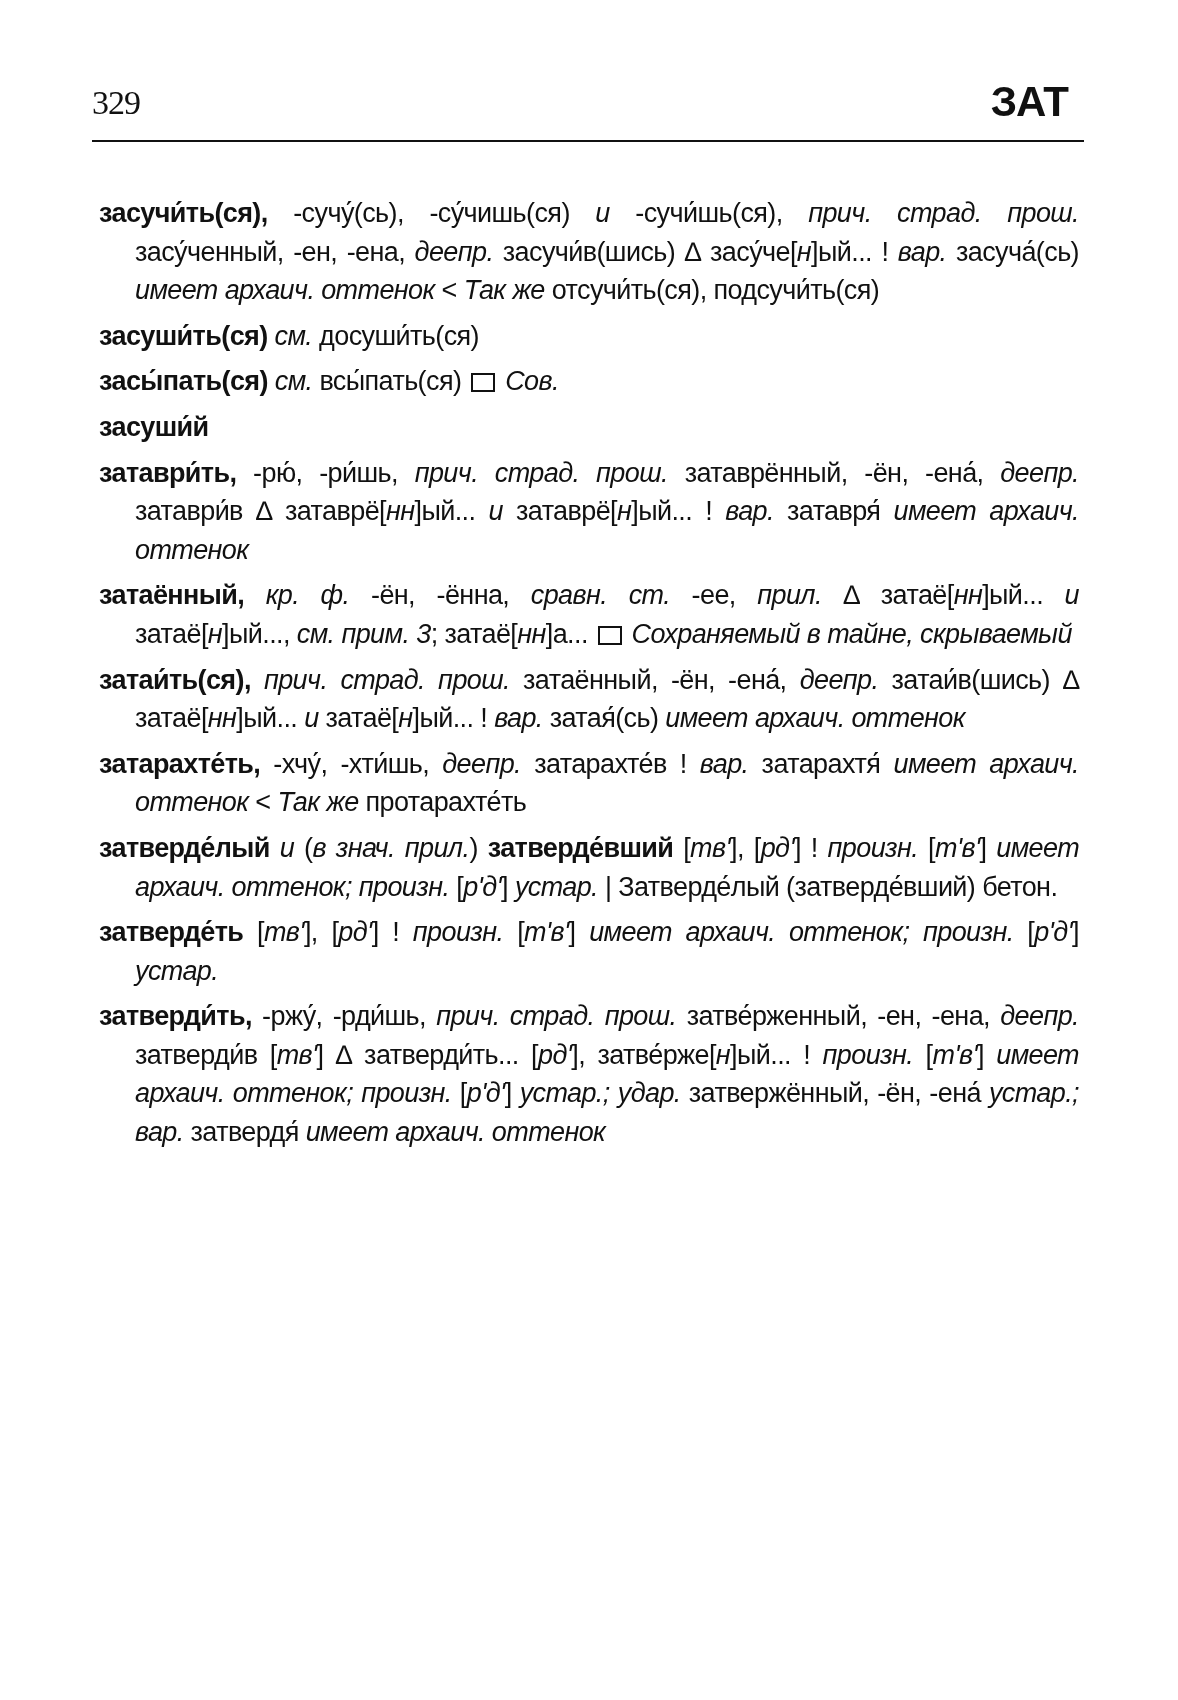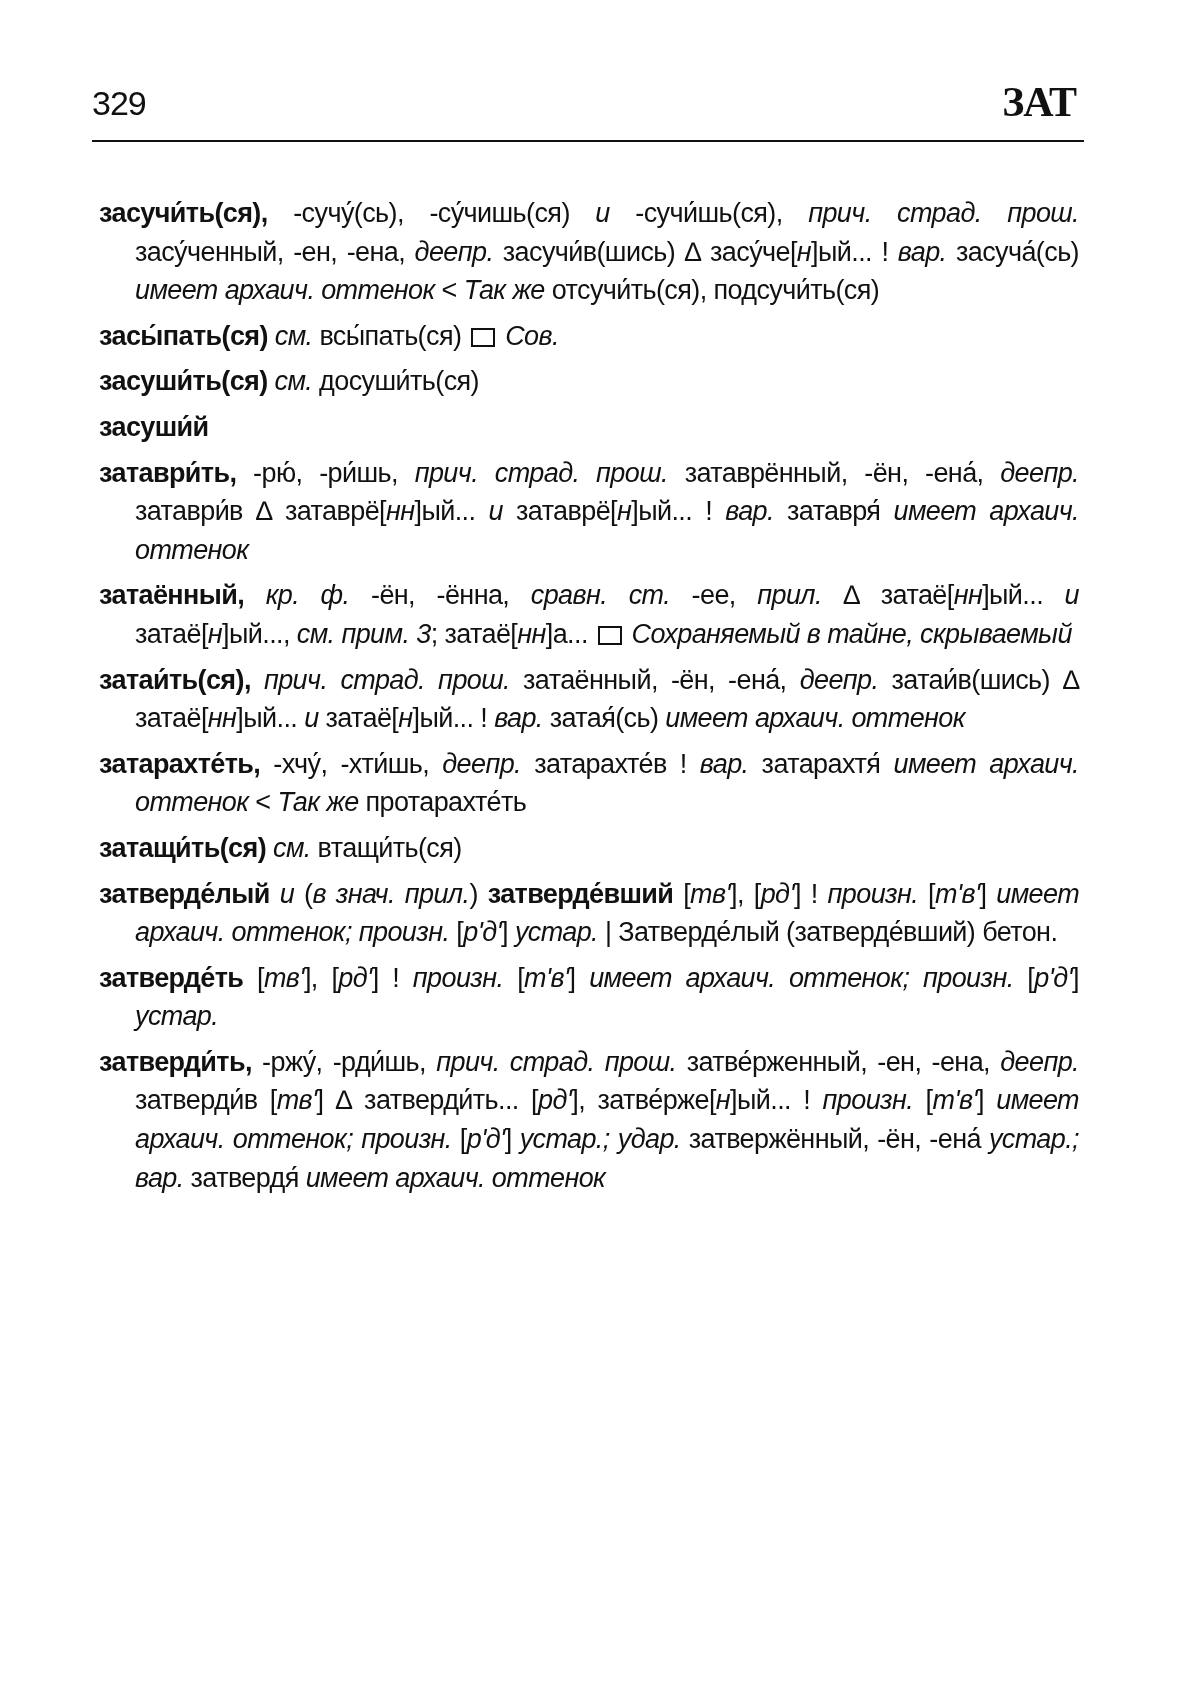--- a/index.html
+++ b/index.html
@@ -6,25 +6,25 @@
     body {
       width: 1178px; height: 1700px; position: relative; overflow: hidden;
       font-family: "Liberation Sans", sans-serif;
       color: #111111;
     }
     .page-header {
       position: absolute; left: 92px; top: 78px; width: 992px; height: 60px;
     }
     .page-number {
       position: absolute; left: 0; top: 6px;
-      font-family: Liberation Sans, sans-serif; font-size: 34px; letter-spacing: -1px;
+      font-family: Liberation Serif, serif; font-size: 34px; letter-spacing: -1px;
     }
     .running-head {
-      position: absolute; right: 8px; top: 0;
-      font-family: Liberation Serif, serif; font-weight: bold; font-size: 42px; letter-spacing: -1px;
+      position: absolute; right: 16px; top: 0;
+      font-family: Liberation Sans, sans-serif; font-weight: bold; font-size: 42px; letter-spacing: -1px;
     }
     .header-rule {
       position: absolute; left: 92px; top: 140px; width: 992px; height: 2px; background: #111;
     }
     .entries {
       position: absolute; left: 92px; top: 187px; width: 994px;
       font-size: 27px; line-height: 38.6px;
       letter-spacing: -0.6px;
     }
     .entry {
@@ -44,24 +44,23 @@
 <body>
 
 <div class="page-header">
   <span class="page-number">329</span>
   <span class="running-head">ЗАТ</span>
 </div>
 <div class="header-rule"></div>
 
 <div class="entries" id="entries">
     <p class="entry"><span class="seg-b">засучи́ть(ся),</span><span class="seg-r"> -сучу́(сь), -су́чишь(ся) </span><span class="seg-i">и</span><span class="seg-r"> -сучи́шь(ся), </span><span class="seg-i">прич. страд. прош.</span><span class="seg-r"> засу́ченный, -ен, -ена, </span><span class="seg-i">деепр.</span><span class="seg-r"> засучи́в(шись) ∆ засу́че[</span><span class="seg-i">н</span><span class="seg-r">]ый... ! </span><span class="seg-i">вар.</span><span class="seg-r"> засуча́(сь) </span><span class="seg-i">имеет архаич. оттенок</span><span class="seg-r"> &lt; </span><span class="seg-i">Так же</span><span class="seg-r"> отсучи́ть(ся), подсучи́ть(ся)</span></p>
+    <p class="entry"><span class="seg-b">засуши́ть(ся)</span><span class="seg-r"> </span><span class="seg-i">см.</span><span class="seg-r"> досуши́ть(ся)</span></p>
     <p class="entry"><span class="seg-b">засы́пать(ся)</span><span class="seg-r"> </span><span class="seg-i">см.</span><span class="seg-r"> всы́пать(ся) </span><span class="box-icon"></span><span class="seg-r"> </span><span class="seg-i">Сов.</span></p>
-    <p class="entry"><span class="seg-b">засуши́ть(ся)</span><span class="seg-r"> </span><span class="seg-i">см.</span><span class="seg-r"> досуши́ть(ся)</span></p>
     <p class="entry"><span class="seg-b">засуши́й</span></p>
     <p class="entry"><span class="seg-b">затаври́ть,</span><span class="seg-r"> -рю́, -ри́шь, </span><span class="seg-i">прич. страд. прош.</span><span class="seg-r"> затаврённый, -ён, -ена́, </span><span class="seg-i">деепр.</span><span class="seg-r"> затаври́в ∆ затаврё[</span><span class="seg-i">нн</span><span class="seg-r">]ый... </span><span class="seg-i">и</span><span class="seg-r"> затаврё[</span><span class="seg-i">н</span><span class="seg-r">]ый... ! </span><span class="seg-i">вар.</span><span class="seg-r"> затавря́ </span><span class="seg-i">имеет архаич. оттенок</span></p>
     <p class="entry"><span class="seg-b">затаённый,</span><span class="seg-r"> </span><span class="seg-i">кр. ф.</span><span class="seg-r"> -ён, -ённа, </span><span class="seg-i">сравн. ст.</span><span class="seg-r"> -ее, </span><span class="seg-i">прил.</span><span class="seg-r"> ∆ затаё[</span><span class="seg-i">нн</span><span class="seg-r">]ый... </span><span class="seg-i">и</span><span class="seg-r"> затаё[</span><span class="seg-i">н</span><span class="seg-r">]ый..., </span><span class="seg-i">см. прим. 3</span><span class="seg-r">; затаё[</span><span class="seg-i">нн</span><span class="seg-r">]а... </span><span class="box-icon"></span><span class="seg-r"> </span><span class="seg-i">Сохраняемый в тайне, скрываемый</span></p>
     <p class="entry"><span class="seg-b">затаи́ть(ся),</span><span class="seg-r"> </span><span class="seg-i">прич. страд. прош.</span><span class="seg-r"> затаённый, -ён, -ена́, </span><span class="seg-i">деепр.</span><span class="seg-r"> затаи́в(шись) ∆ затаё[</span><span class="seg-i">нн</span><span class="seg-r">]ый... </span><span class="seg-i">и</span><span class="seg-r"> затаё[</span><span class="seg-i">н</span><span class="seg-r">]ый... ! </span><span class="seg-i">вар.</span><span class="seg-r"> затая́(сь) </span><span class="seg-i">имеет архаич. оттенок</span></p>
     <p class="entry"><span class="seg-b">затарахте́ть,</span><span class="seg-r"> -хчу́, -хти́шь, </span><span class="seg-i">деепр.</span><span class="seg-r"> затарахте́в ! </span><span class="seg-i">вар.</span><span class="seg-r"> затарахтя́ </span><span class="seg-i">имеет архаич. оттенок</span><span class="seg-r"> &lt; </span><span class="seg-i">Так же</span><span class="seg-r"> протарахте́ть</span></p>
-    <p class="entry"><span class="seg-b">затащи́ть(ся)</span><span class="seg-r"> </span><span class="seg-i">см.</span><span class="seg-r"> втащи́ть(ся)</span></p>
     <p class="entry"><span class="seg-b">затверде́лый</span><span class="seg-r"> </span><span class="seg-i">и</span><span class="seg-r"> (</span><span class="seg-i">в знач. прил.</span><span class="seg-r">) </span><span class="seg-b">затверде́вший</span><span class="seg-r"> [</span><span class="seg-i">твʹ</span><span class="seg-r">], [</span><span class="seg-i">рдʹ</span><span class="seg-r">] ! </span><span class="seg-i">произн.</span><span class="seg-r"> [</span><span class="seg-i">тʹвʹ</span><span class="seg-r">] </span><span class="seg-i">имеет архаич. оттенок; произн.</span><span class="seg-r"> [</span><span class="seg-i">рʹдʹ</span><span class="seg-r">] </span><span class="seg-i">устар.</span><span class="seg-r"> | Затверде́лый (затверде́вший) бетон.</span></p>
     <p class="entry"><span class="seg-b">затверде́ть</span><span class="seg-r"> [</span><span class="seg-i">твʹ</span><span class="seg-r">], [</span><span class="seg-i">рдʹ</span><span class="seg-r">] ! </span><span class="seg-i">произн.</span><span class="seg-r"> [</span><span class="seg-i">тʹвʹ</span><span class="seg-r">] </span><span class="seg-i">имеет архаич. оттенок; произн.</span><span class="seg-r"> [</span><span class="seg-i">рʹдʹ</span><span class="seg-r">] </span><span class="seg-i">устар.</span></p>
     <p class="entry"><span class="seg-b">затверди́ть,</span><span class="seg-r"> -ржу́, -рди́шь, </span><span class="seg-i">прич. страд. прош.</span><span class="seg-r"> затве́рженный, -ен, -ена, </span><span class="seg-i">деепр.</span><span class="seg-r"> затверди́в [</span><span class="seg-i">твʹ</span><span class="seg-r">] ∆ затверди́ть... [</span><span class="seg-i">рдʹ</span><span class="seg-r">], затве́рже[</span><span class="seg-i">н</span><span class="seg-r">]ый... ! </span><span class="seg-i">произн.</span><span class="seg-r"> [</span><span class="seg-i">тʹвʹ</span><span class="seg-r">] </span><span class="seg-i">имеет архаич. оттенок; произн.</span><span class="seg-r"> [</span><span class="seg-i">рʹдʹ</span><span class="seg-r">] </span><span class="seg-i">устар.; удар.</span><span class="seg-r"> затвержённый, -ён, -ена́ </span><span class="seg-i">устар.; вар.</span><span class="seg-r"> затвердя́ </span><span class="seg-i">имеет архаич. оттенок</span></p>
   </div>
 
 </body></html>

